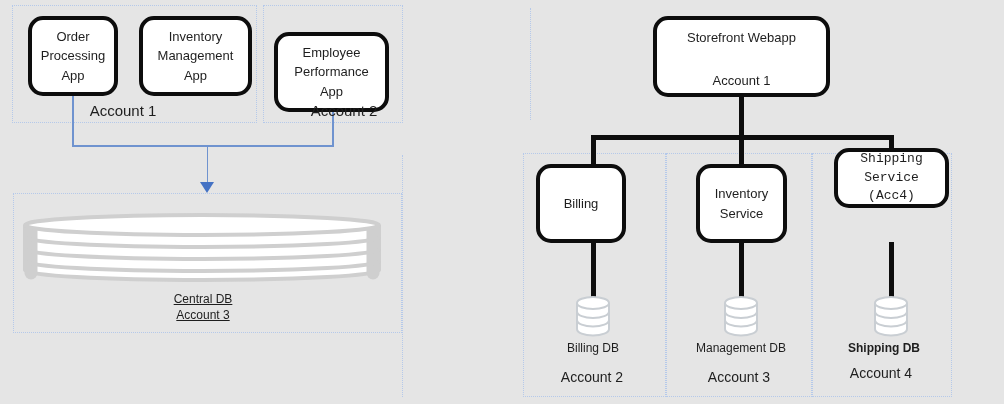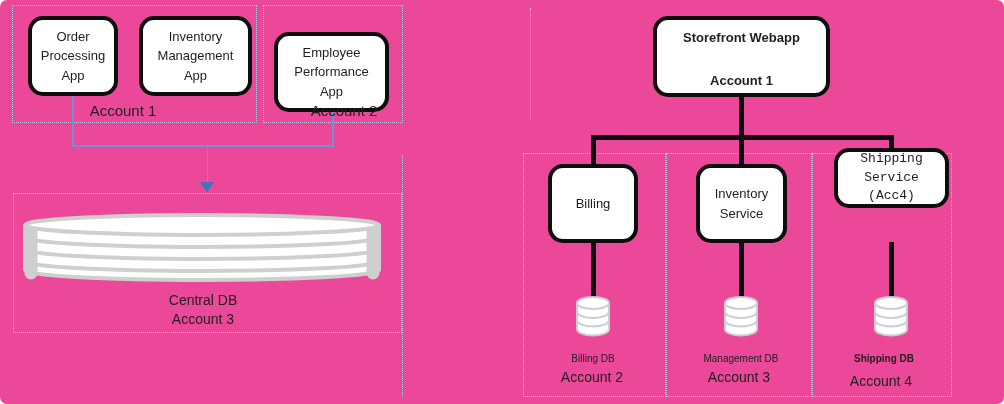--- a/index.html
+++ b/index.html
@@ -1,24 +1,23 @@
 <!DOCTYPE html>
 <html><head>
 <meta charset="utf-8">
 <style>
   html,body { margin:0; padding:0; background:#ffffff; }
   #canvas {
     position: relative;
     width: 1004px;
     height: 404px;
-    background: #ec4899;
+    background: #e5e5e5;
     font-family: "Liberation Sans", sans-serif;
     color: #1e1e1e;
     overflow: hidden;
-    border-radius: 7px;
   }
   .node {
     position: absolute;
     box-sizing: border-box;
     background: #ffffff;
     border: 4px solid #0d0d0d;
     border-radius: 15px;
     display: flex;
     align-items: center;
     justify-content: center;
@@ -53,22 +52,22 @@
   }
   .flabel {
     position: absolute;
     white-space: nowrap;
     transform: translateX(-50%);
     text-align: center;
     z-index: 3;
   }
   .acct-top { font-size: 15px; }
   .acct-bottom { font-size: 14px; }
-  .db-label { font-size: 10px; margin-top: 12px; }
-  .db-caption { font-size: 14px; line-height: 1.36; }
+  .db-label { font-size: 12px; }
+  .db-caption { font-size: 12px; line-height: 1.36; text-decoration: underline; }
   .icon { position: absolute; z-index: 2; }
 </style>
 </head>
 <body>
 
 <div id="canvas">
 
   <div class="dashed" style="left:12px; top:5px; width:245px; height:118px;"></div>
   <div class="dashed" style="left:263px; top:5px; width:140px; height:118px;"></div>
   <div class="dashed" style="left:13px; top:193px; width:389px; height:140px;"></div>
@@ -120,26 +119,26 @@
 
   <div class="black-line" style="left:739px; top:96px; width:5px; height:41px;"></div>
   <div class="black-line" style="left:590.5px; top:135px; width:303px; height:5px;"></div>
   <div class="black-line" style="left:590.5px; top:137px; width:5px; height:28px;"></div>
   <div class="black-line" style="left:739px; top:137px; width:5px; height:28px;"></div>
   <div class="black-line" style="left:888.5px; top:137px; width:5px; height:28px;"></div>
   <div class="black-line" style="left:590.5px; top:242px; width:5px; height:57px;"></div>
   <div class="black-line" style="left:739px; top:242px; width:5px; height:57px;"></div>
   <div class="black-line" style="left:888.5px; top:242px; width:5px; height:57px;"></div>
 
-  <div class="node" style="left:653px; top:16px; width:177px; height:81px; padding-top:6px; line-height:1.65;font-weight:bold;">
+  <div class="node" style="left:653px; top:16px; width:177px; height:81px; padding-top:6px; line-height:1.65;">
     <span><span>Storefront Webapp</span><br>
     <span>Account 1</span></span>
   </div>
 
-  <div class="node" style="left:548px; top:164px; width:90px; height:79px;">
+  <div class="node" style="left:536px; top:164px; width:90px; height:79px;">
     <span>Billing</span>
   </div>
   <div class="node" style="left:696px; top:164px; width:91px; height:79px;">
     <span>Inventory
 Service</span>
   </div>
   <div class="node" style="left:834px; top:148px; width:115px; height:60px; line-height:1.45;font-family:Liberation Mono, monospace;">
     <span>Shipping
 Service
 (Acc4)</span>
@@ -163,15 +162,15 @@
     <path d="M3 25 C3 28.8 10.2 31.5 19 31.5 C27.8 31.5 35 28.8 35 25" fill="none" stroke="#c9ced3" stroke-width="2"></path>
     <ellipse cx="19" cy="8" rx="16" ry="6" fill="#ffffff" stroke="#c9ced3" stroke-width="2"></ellipse>
   </svg>
 
   <div class="flabel db-label" style="left:593px; top:341px;">Billing DB</div>
   <div class="flabel db-label" style="left:741px; top:341px;">Management DB</div>
   <div class="flabel db-label" style="left:884px; top:341px;font-weight:bold;">Shipping DB</div>
 
   <div class="flabel acct-bottom" style="left:592px; top:369px;">Account 2</div>
   <div class="flabel acct-bottom" style="left:739px; top:369px;">Account 3</div>
-  <div class="flabel acct-bottom" style="left:881px; top:373px;">Account 4</div>
+  <div class="flabel acct-bottom" style="left:881px; top:365px;">Account 4</div>
 
 </div>
 
 </body></html>

